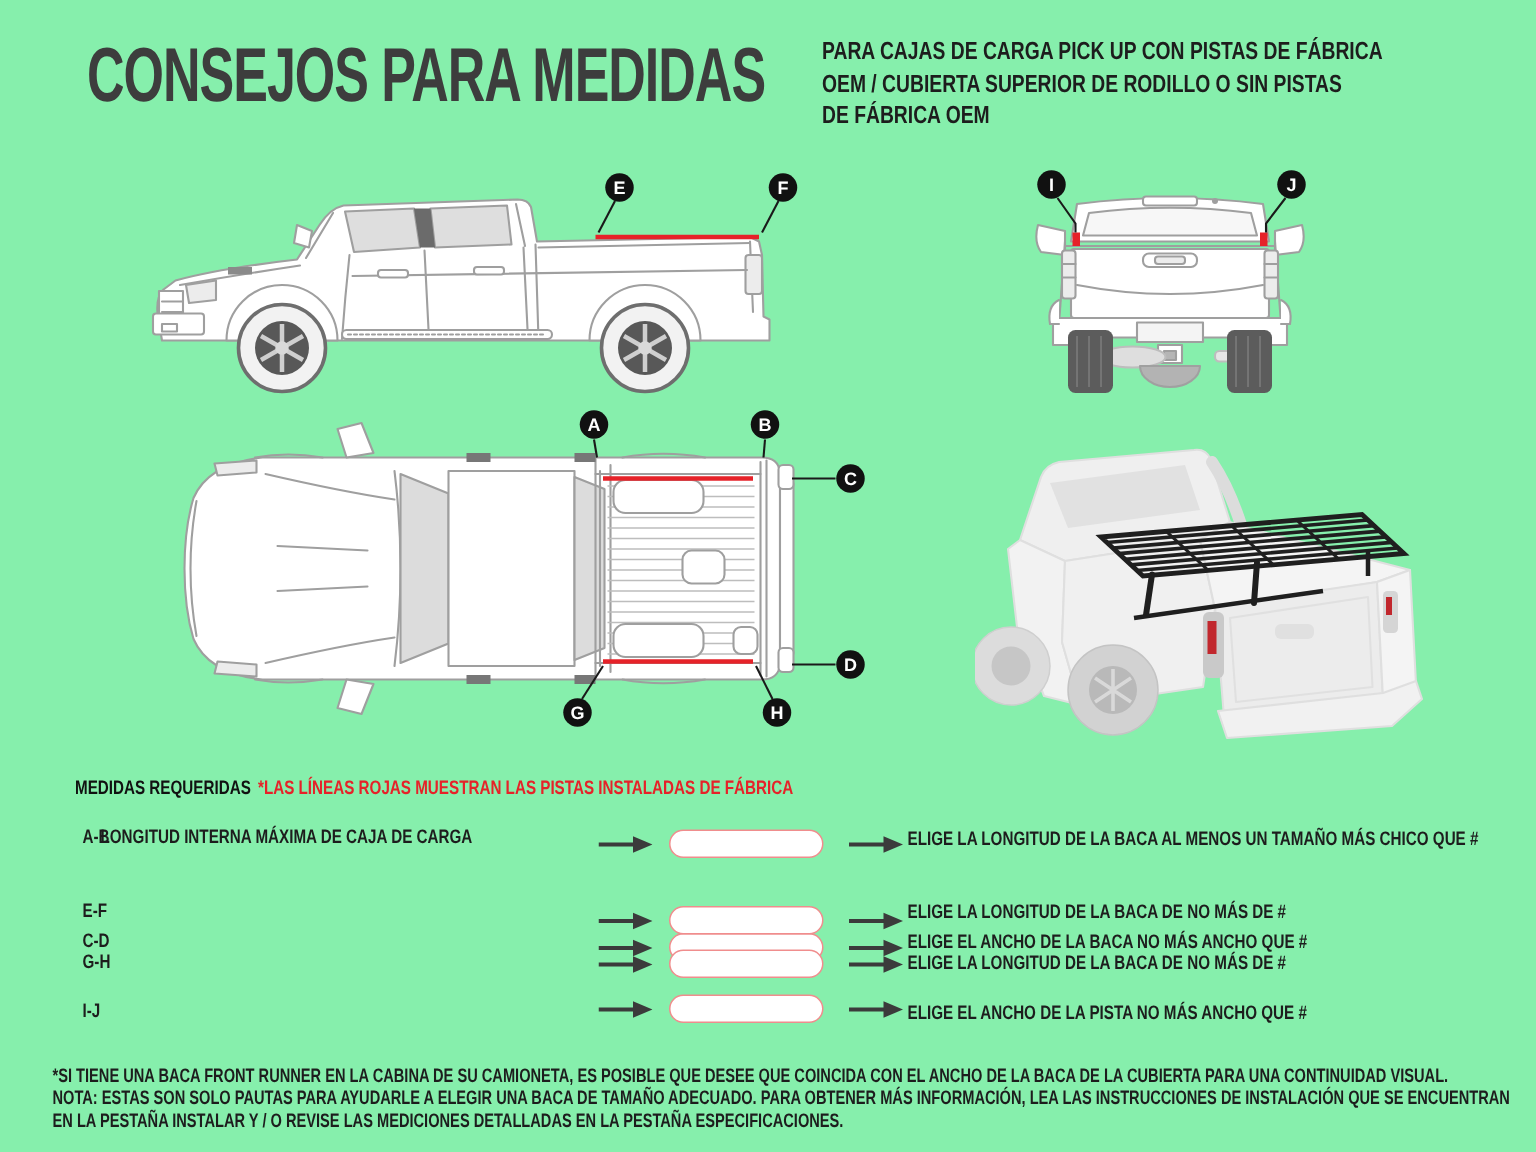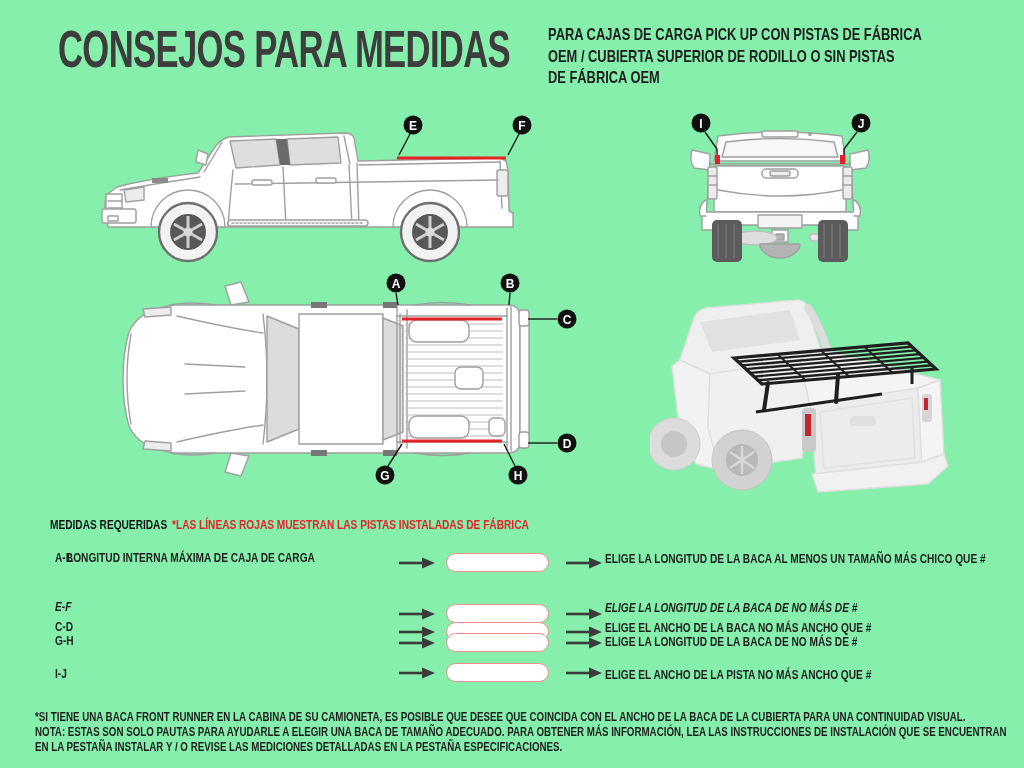--- a/index.html
+++ b/index.html
@@ -20,21 +20,21 @@
   
   .m-row{position:absolute;left:0;width:1024px;height:36px;}
   .code{position:absolute;left:55px;top:0;font-size:13px;line-height:13px;}
   .desc{position:absolute;left:67px;top:0;}
   .desc div{font-size:13px;line-height:13px;}
   .instr{position:absolute;left:605px;top:1px;font-size:13px;line-height:13px;}
   .pill{position:absolute;left:446px;width:103px;height:19px;border:1.6px solid #f08d8d;
         border-radius:11px;background:#fff;box-sizing:border-box;}
   .arr{position:absolute;width:36px;height:12px;}
   .arr1{left:399px;} .arr2{left:566px;}
-  .r1{top:551px;} .r2{top:577px;margin-top:43px;} .r3{top:600px;font-style:italic;} .r4{top:634px;} .r5{top:667px;padding-left:13px;}
+  .r1{top:551px;} .r2{top:577px;margin-top:43px;} .r3{top:600px;} .r4{top:634px;} .r5{top:667px;padding-left:13px;}
   .r1 .pill,.r2 .pill{top:2px;} .r3 .pill{top:4px;} .r4 .pill{top:-1px;} .r5 .pill{top:-4px;}
   .r1 .arr,.r2 .arr{top:6px;} .r3 .arr{top:8px;} .r4 .arr{top:3px;} .r5 .arr{top:0px;}
   
   .footnotes{position:absolute;left:35px;top:709px;}
   .footnotes div{font-size:13px;line-height:15px;transform:scaleX(0.75);}
   
   svg{display:block;}
   svg text.lbl{font-family:"Liberation Sans",sans-serif;font-weight:bold;font-size:12px;fill:#ffffff;}
 </style>
 </head>

